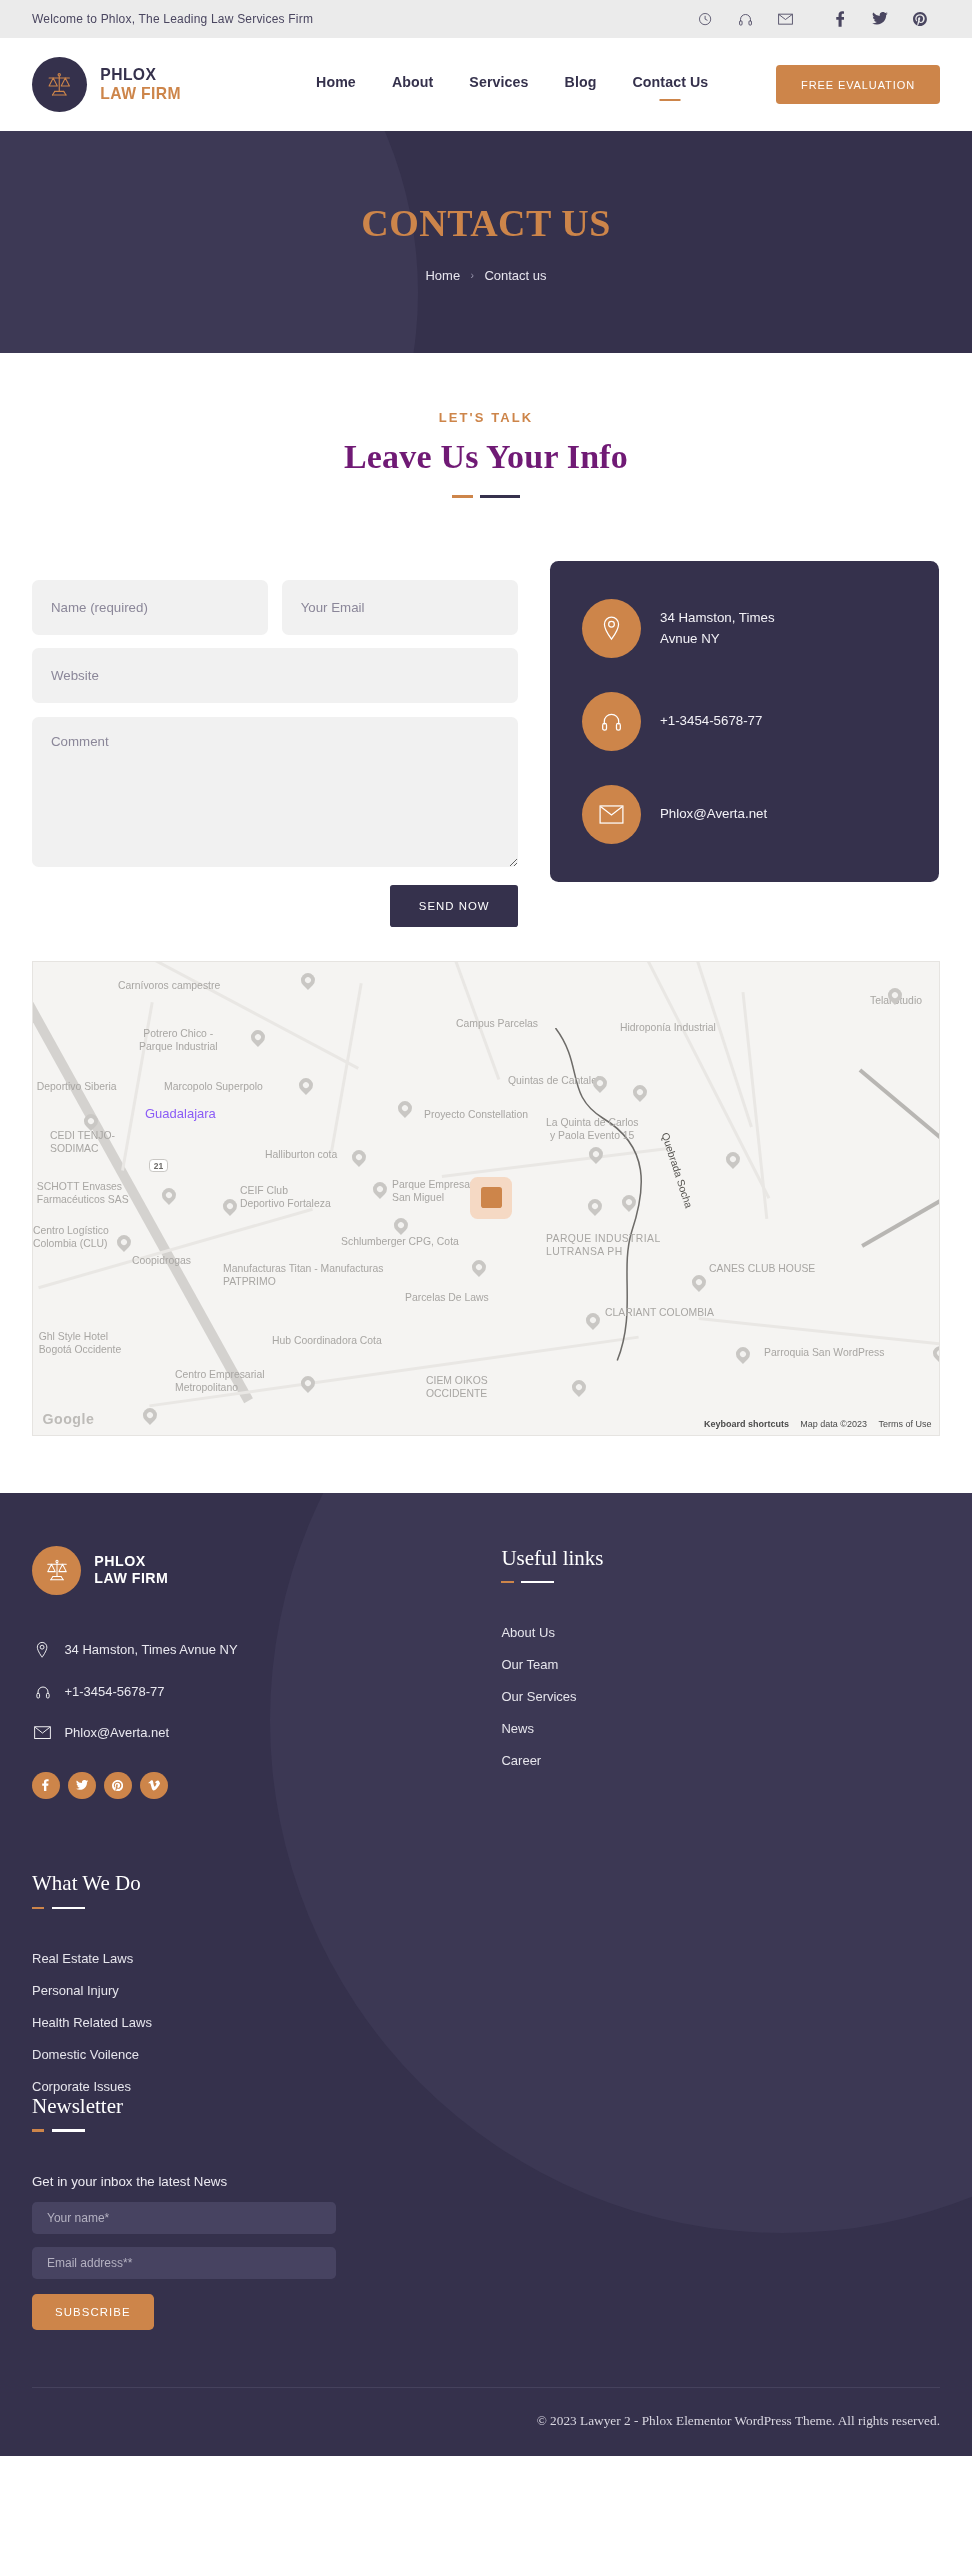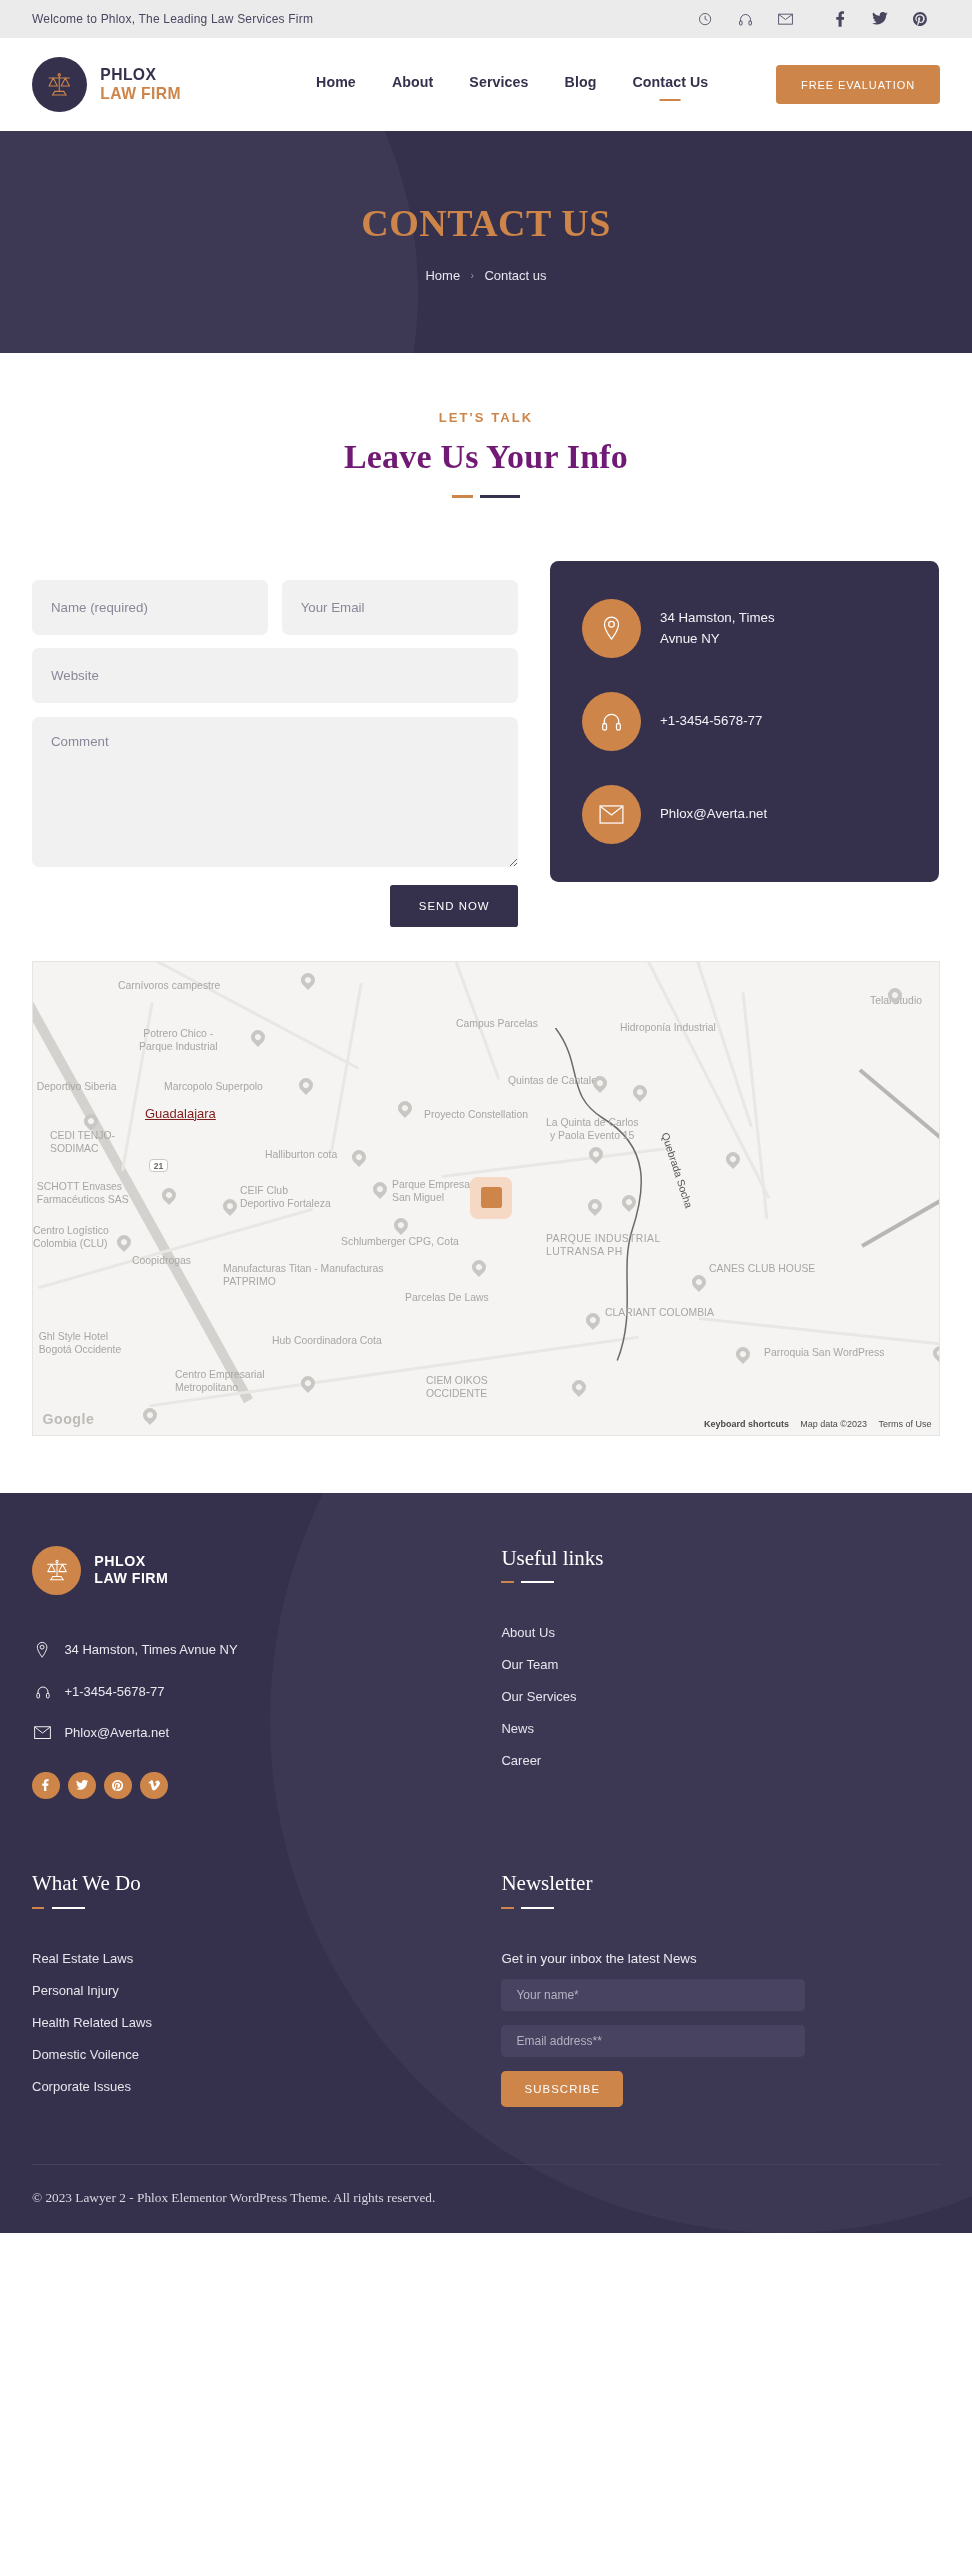--- a/index.html
+++ b/index.html
@@ -129,21 +129,21 @@
     border: 0.9px solid #e6e4e1;
   }
   .map-road {
     position: absolute; background: #d4d2cf; transform-origin: center;
   }
   .map-thin { position: absolute; background: #e9e7e4; }
   .map-label {
     position: absolute; color: #a8a6a3; font-size: 10.4px; line-height: 1.25;
     font-family: "Liberation Sans", sans-serif; white-space: pre-line;
   }
-  .map-label.city { color: #7f1d1d; font-size: 13px; text-decoration: underline; }
+  .map-label.city { color: #8b5cf6; font-size: 13px; }
   .map-label.river { color: #55534f; }
   .pin {
     position: absolute; width: 14.2px; height: 14.2px; background: #c9c7c4;
     border-radius: 50% 50% 50% 0; transform: rotate(-45deg);
   }
   .pin::after {
     content: ""; position: absolute; left: 4px; top: 4px; width: 6.2px; height: 6.2px;
     background: #f3f2f0; border-radius: 50%;
   }
   .marker-out {
@@ -197,36 +197,36 @@
 
   .ftitle {
     font-family: "Liberation Serif", serif; font-size: 21px; color: #ffffff; font-weight: 400;
   }
   .frule { margin-top: 10.4px; display: flex; align-items: center; gap: 7.6px; }
   .frule .a { width: 12.3px; height: 2.4px; background: #cd854a; }
   .frule .b { width: 33px; height: 2.4px; background: #ffffff; }
   .flist { margin-top: 42px; display: flex; flex-direction: column; gap: 17px; }
   .flink { font-size: 13px; color: #e6e5ec; cursor: pointer; }
 
-  .fsec2 { display: flex; margin-top: 72px; padding-bottom: 57px; }
+  .fsec2 { display: flex; margin-top: 72px; padding-bottom: 57px; flex-direction: column; }
 
   .nsub { margin-top: 42px; font-size: 13.3px; color: #eceaf1; }
   .nfield {
     margin-top: 13.3px; width: 304px; height: 32px; background: #474361; border: none;
     border-radius: 4.7px; font-family: inherit; font-size: 12px; color: #fff; padding: 0 15px;
   }
   .nfield::placeholder { color: #b4b1c1; }
   .subbtn {
     margin-top: 14.2px; background: #cd854a; color: #fff; border: none; font-family: inherit;
     font-size: 11.4px; letter-spacing: 1.1px; padding: 12.3px 23px; border-radius: 4.7px; cursor: pointer;
   }
 
   .copybar {
     position: relative; z-index: 2; border-top: 0.9px solid #46425d;
-    padding: 25px 0 26.6px; text-align: left;
+    padding: 25px 0 26.6px; text-align: right;
   }
   .copytext { font-family: "Liberation Serif", serif; font-size: 13.3px; color: #d9d7e1; }
 </style>
 </head>
 <body>
 
 <div class="wrap">
 
   <div class="topbar">
     <div class="topbar-text">Welcome to Phlox, The Leading Law Services Firm</div>

